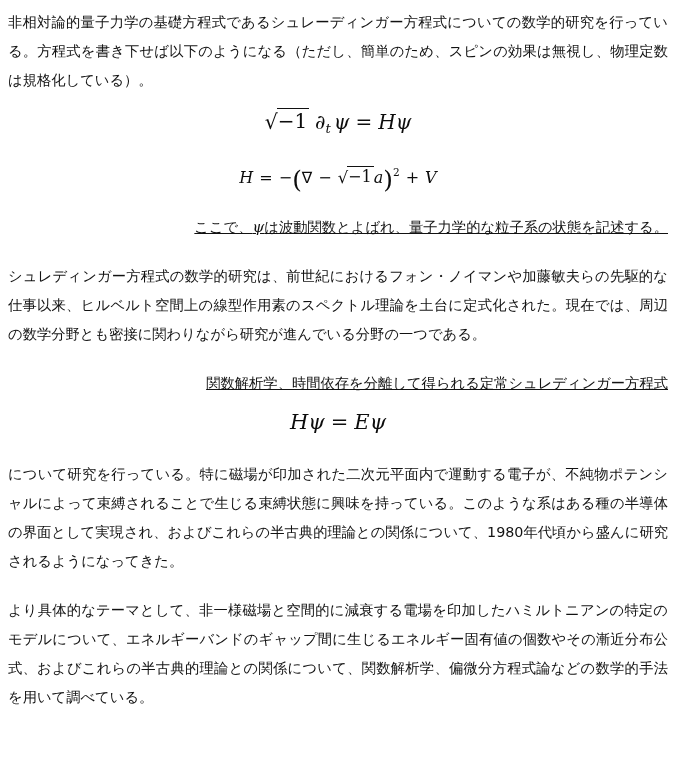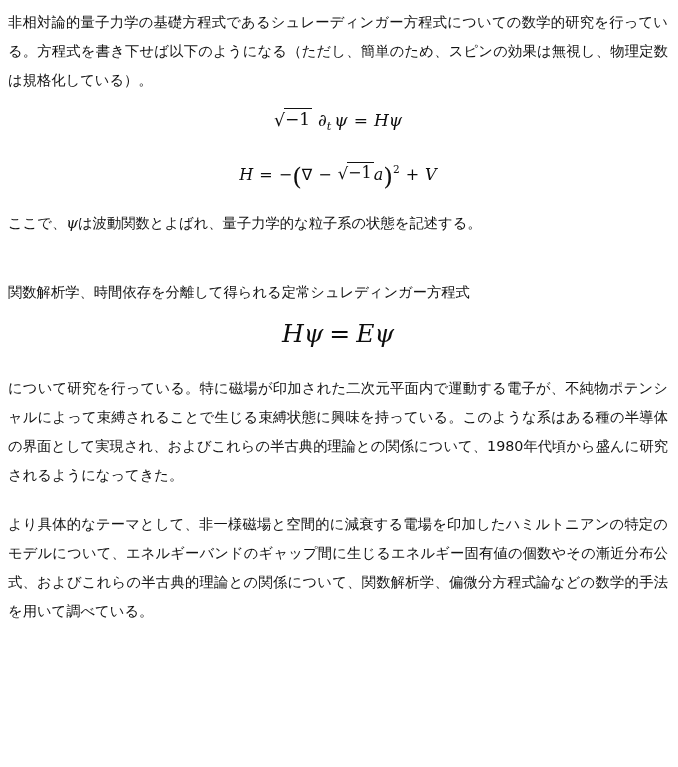--- a/index.html
+++ b/index.html
@@ -26,35 +26,36 @@
   .para {
     font-size: 14.3px;
     line-height: 29px;
     text-align: justify;
     text-justify: inter-character;
     letter-spacing: 0px;
     margin: 0;
     color: #121212;
   }
   .para.tight {
-    text-align: left;
+    text-align: right;
+    text-decoration: underline;
   }
   .gap-md { height: 20px; }
   .gap-lg { height: 26px; }
 
   .eq {
     text-align: center;
     font-family: "DejaVu Serif", serif;
     font-style: italic;
     color: #0d0d0d;
     white-space: nowrap;
   }
-  .eq-1 { font-size: 17px; margin: 14px 0 0 0; }
+  .eq-1 { font-size: 20px; margin: 14px 0 0 0; }
   .eq-2 { font-size: 16px; margin: 30px 0 0 0; }
-  .eq-3 { font-size: 25px; margin: 12px 0 0 0; }
+  .eq-3 { font-size: 21px; margin: 12px 0 0 0; }
 
   
   .mi { font-family: "DejaVu Serif", serif; font-style: italic; }
   .mn { font-family: "DejaVu Serif", serif; font-style: normal; }
   .op { font-family: "DejaVu Serif", serif; font-style: normal; }
   .sqrt {
     display: inline-block;
     position: relative;
     font-style: normal;
     font-family: "DejaVu Serif", serif;
@@ -112,20 +113,21 @@
   </div>
 
   <div class="gap-lg"></div>
 
   <p class="para tight">
     <span>ここで、</span><span class="inline-math">ψ</span><span>は波動関数とよばれ、量子力学的な粒子系の状態を記述する。</span>
   </p>
 
   <div class="gap-md"></div>
 
+  <p class="para">シュレディンガー方程式の数学的研究は、前世紀におけるフォン・ノイマンや加藤敏夫らの先駆的な仕事以来、ヒルベルト空間上の線型作用素のスペクトル理論を土台に定式化された。現在では、周辺の数学分野とも密接に関わりながら研究が進んでいる分野の一つである。</p>
 
   <div class="gap-md"></div>
 
   <p class="para tight">関数解析学、時間依存を分離して得られる定常シュレディンガー方程式</p>
 
   <div class="eq eq-3">
     <span class="mi">H</span><span class="mi">ψ</span><span class="sp2"></span><span class="op">=</span><span class="sp2"></span><span class="mi">E</span><span class="mi">ψ</span>
   </div>
 
   <div class="gap-lg"></div>

